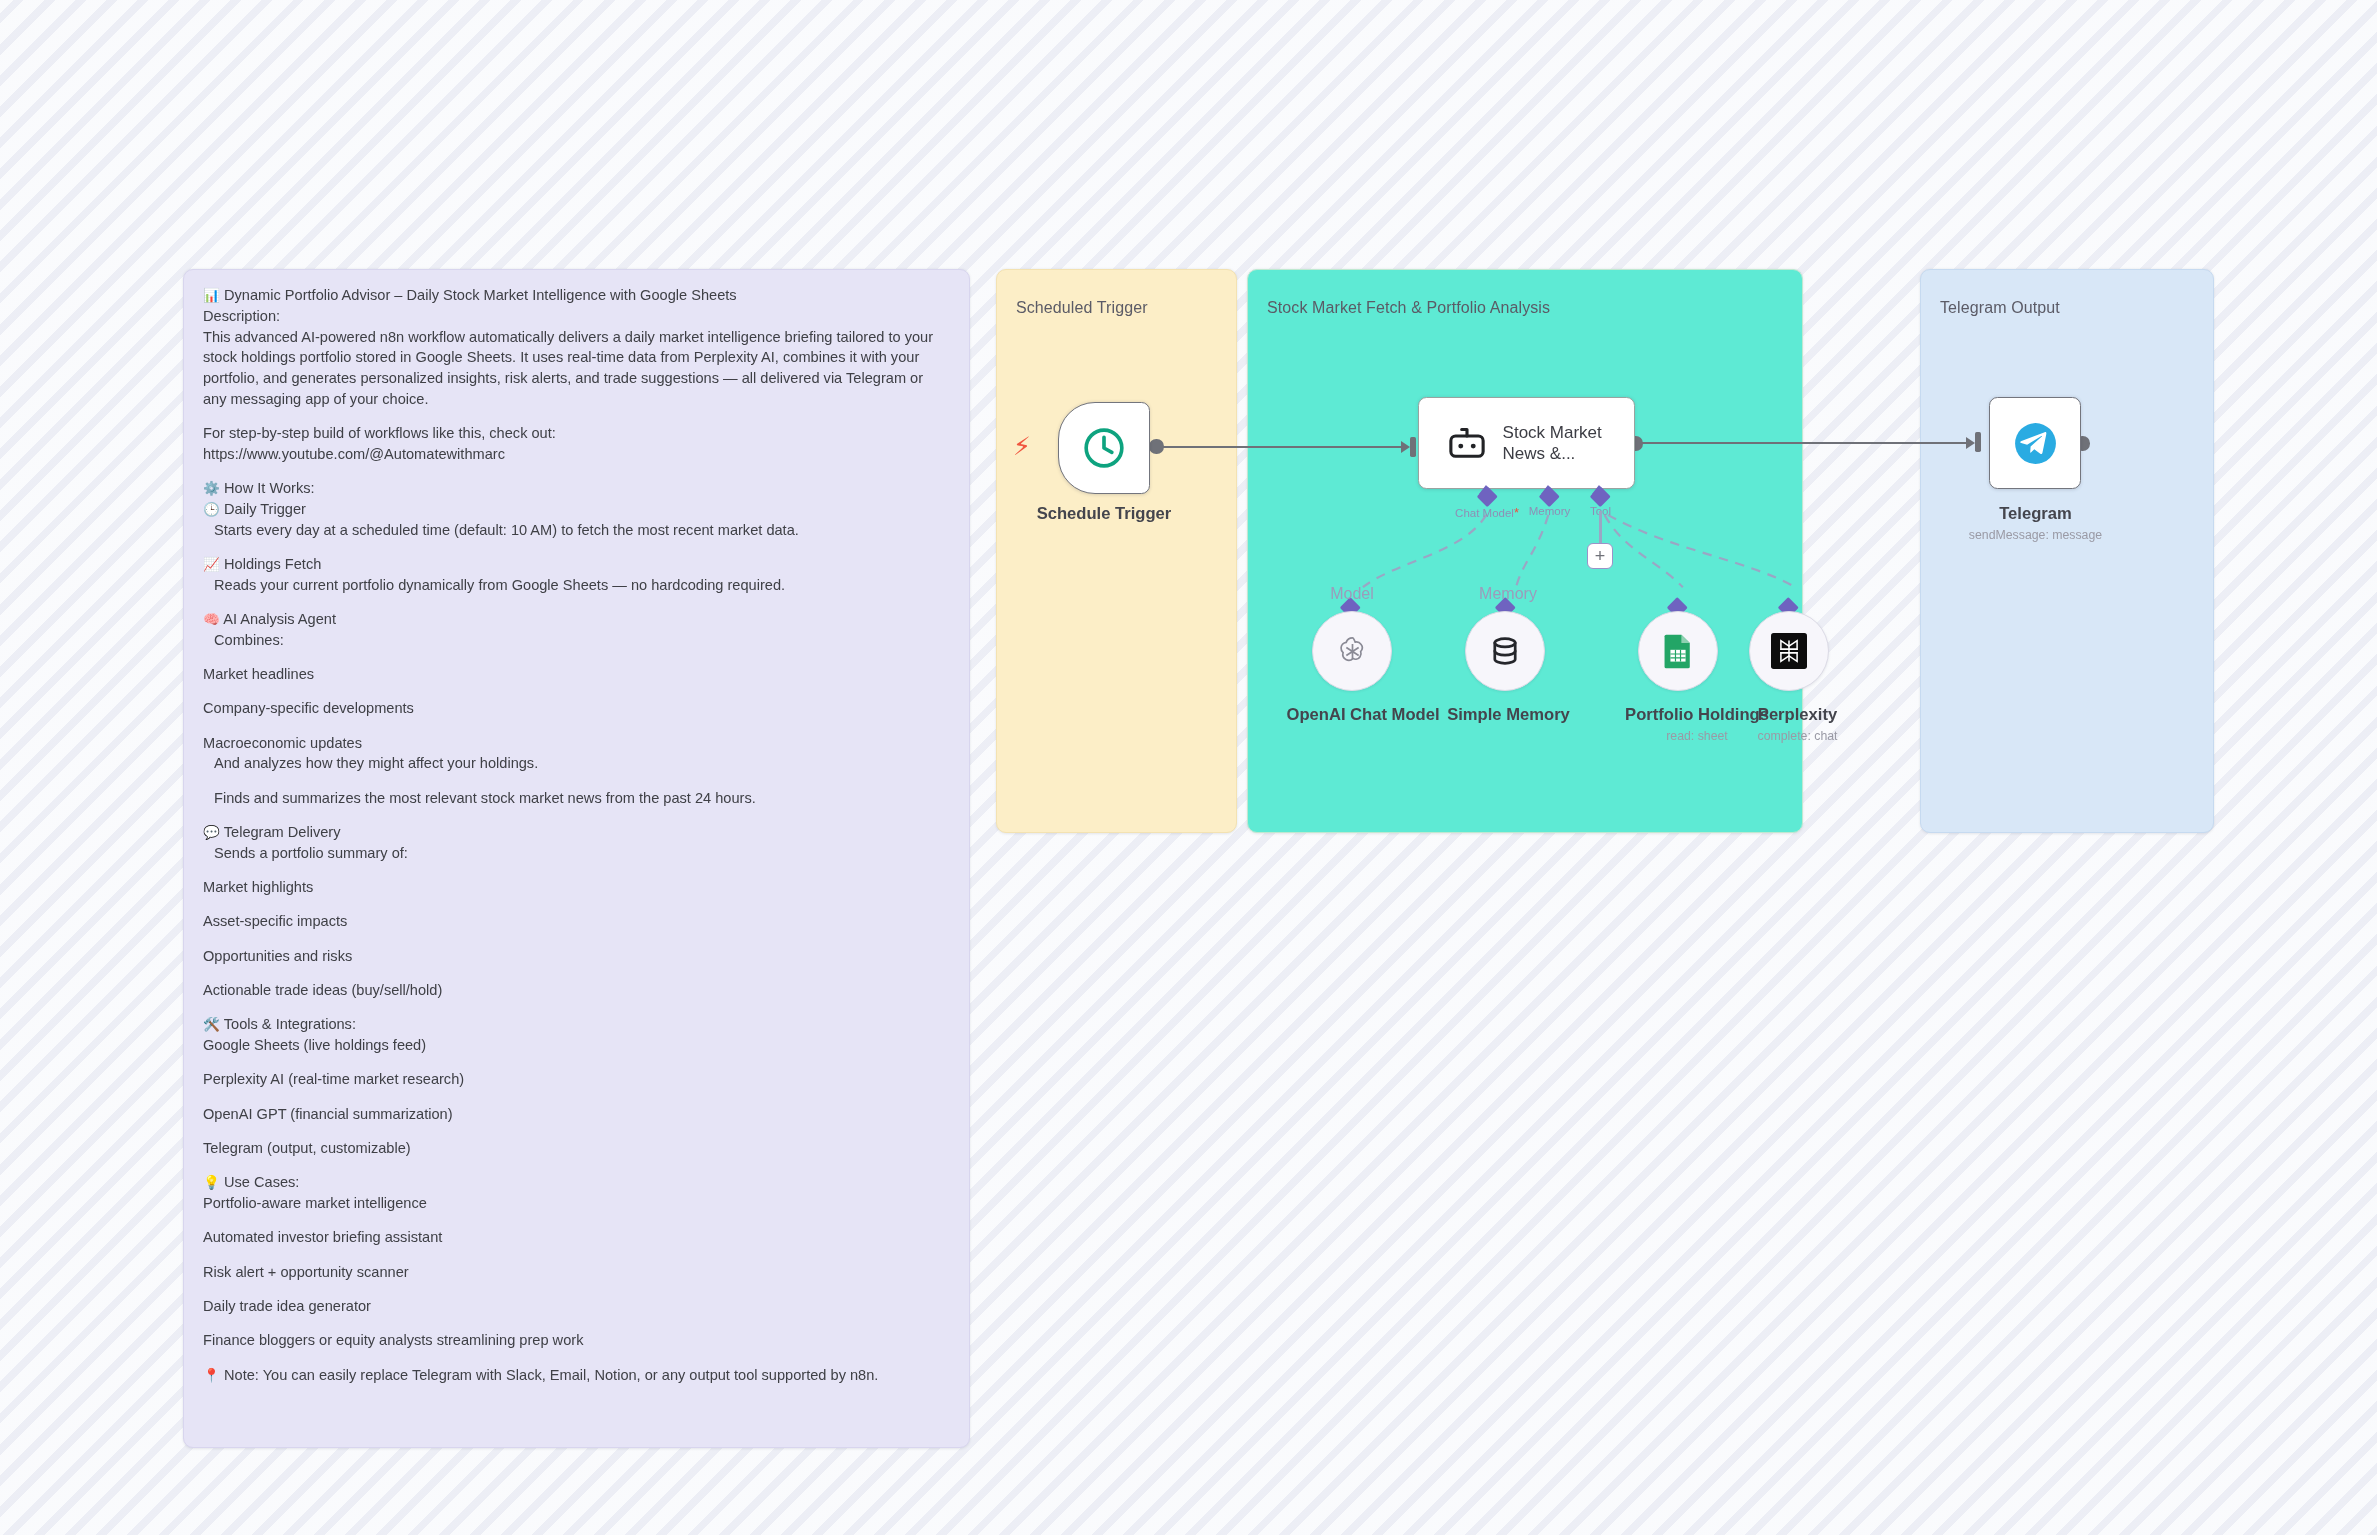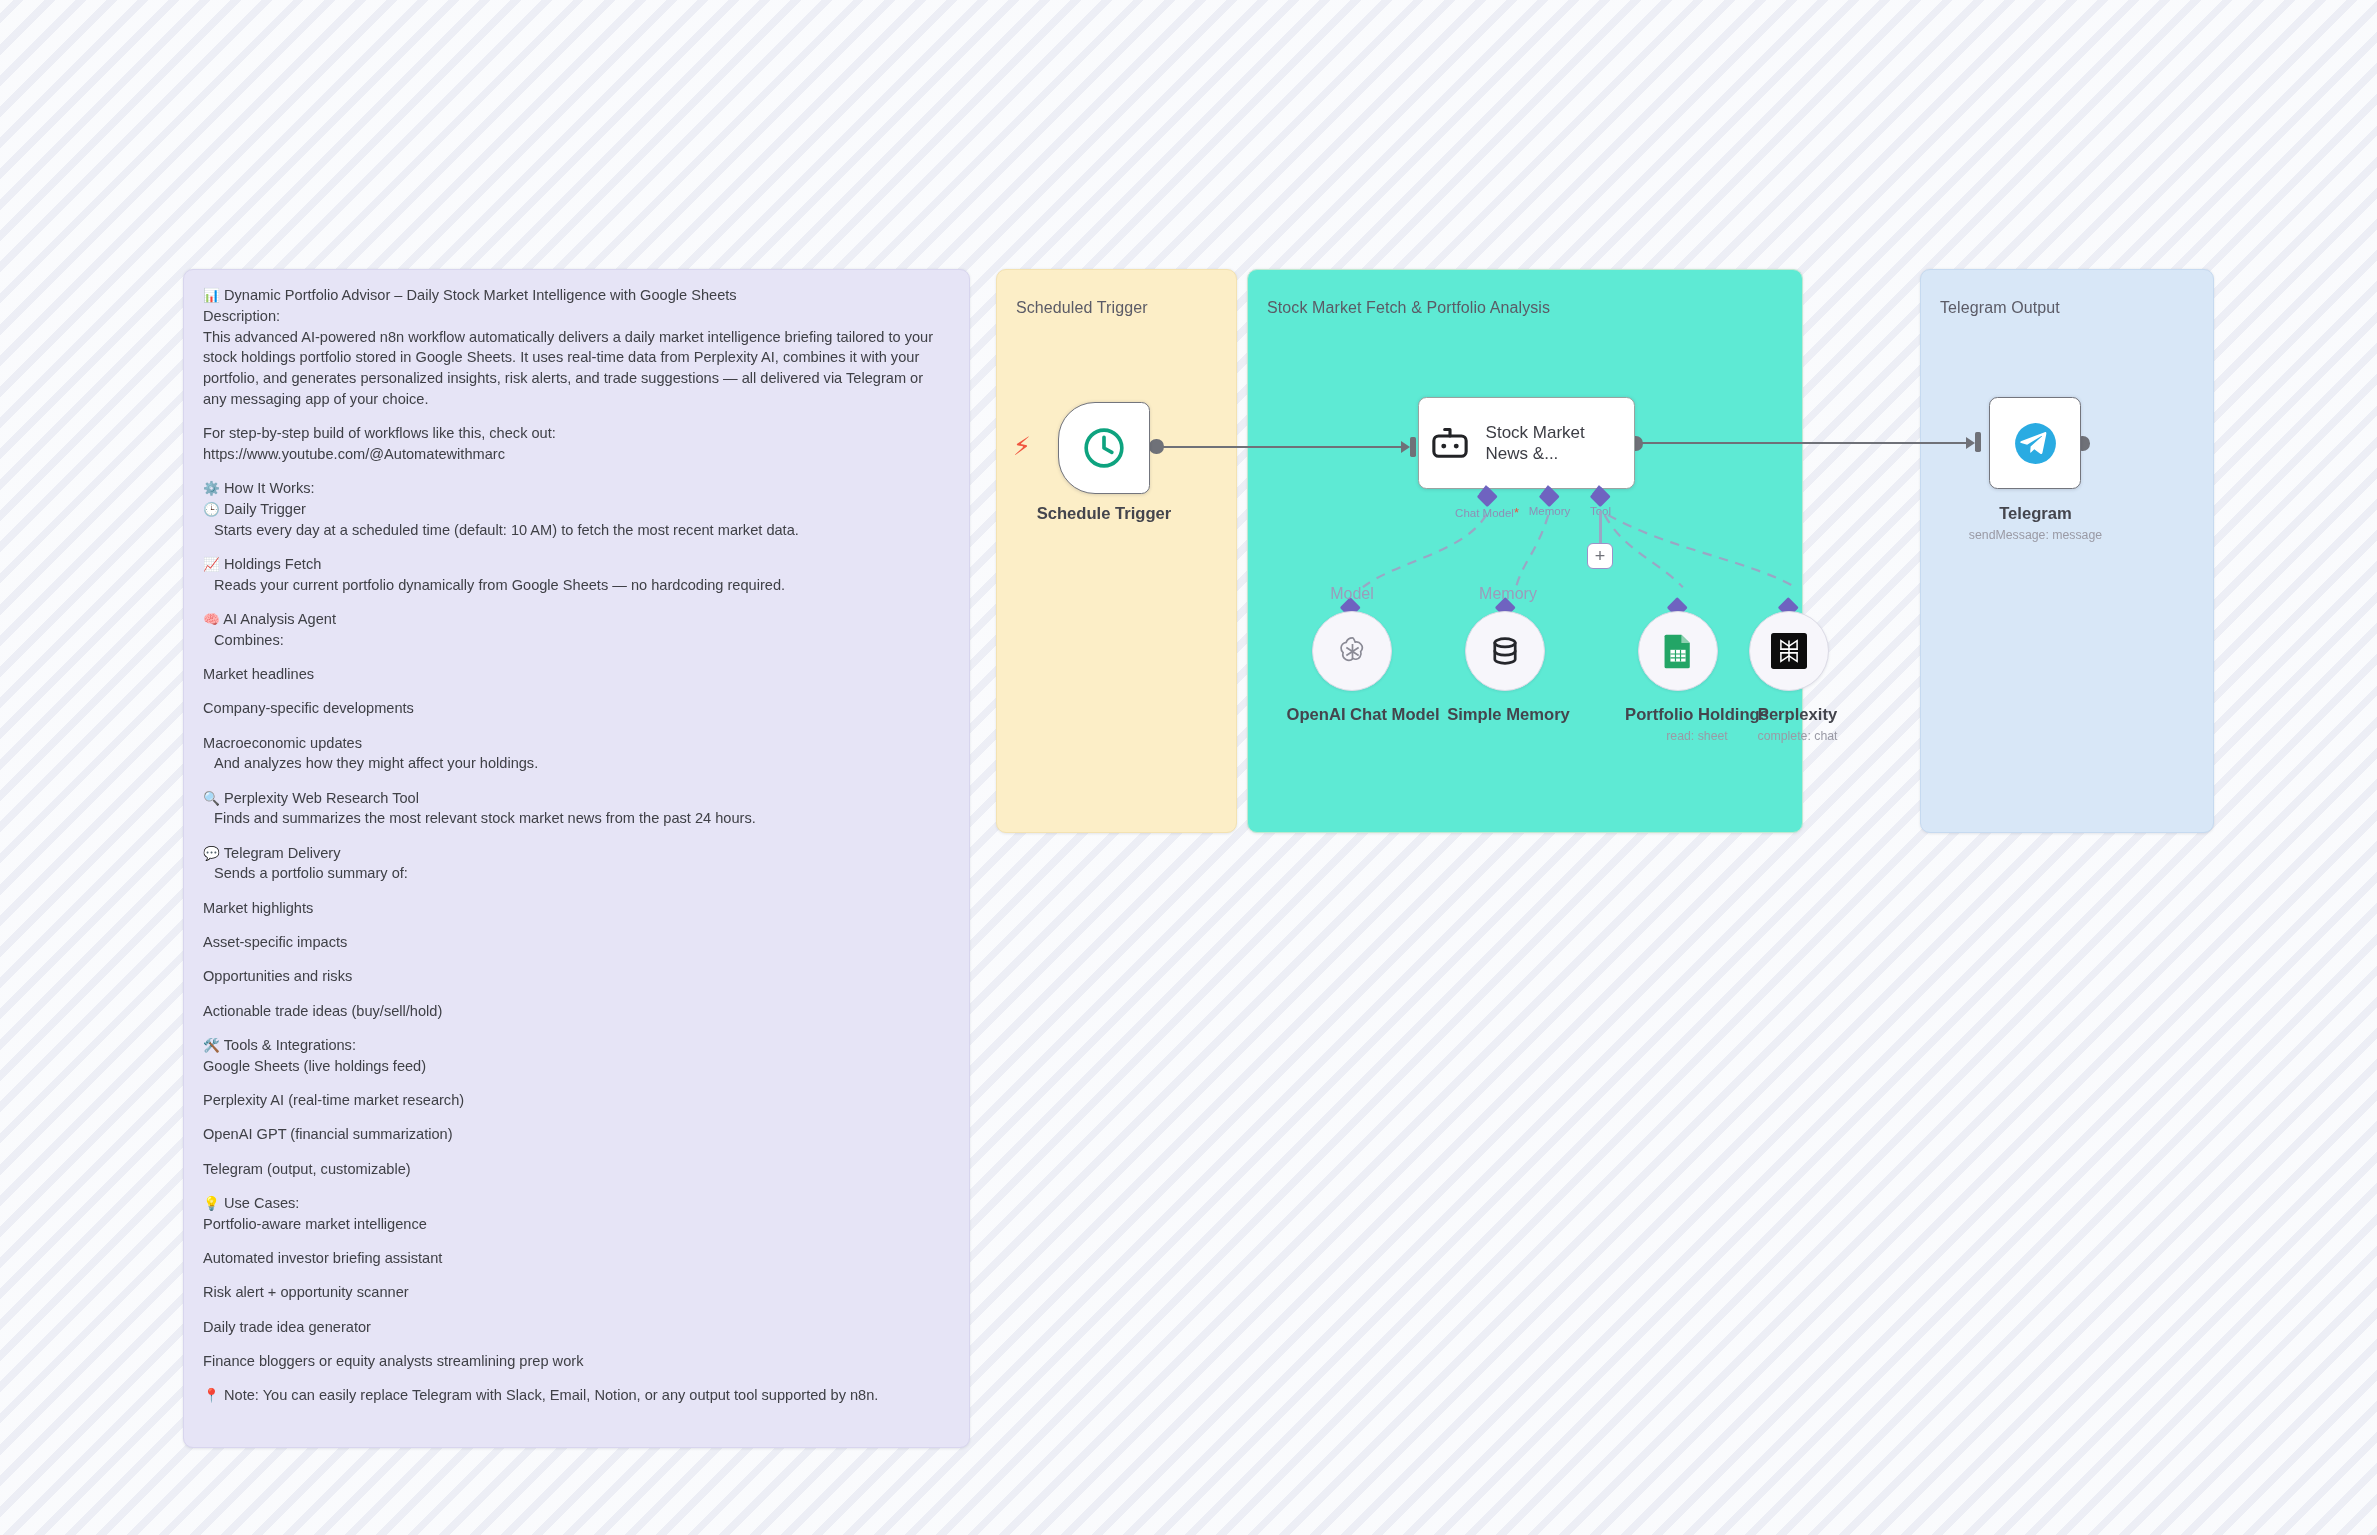--- a/index.html
+++ b/index.html
@@ -138,21 +138,21 @@
     left: 1418px;
     top: 397px;
     width: 217px;
     height: 92px;
     background: #ffffff;
     border: 1.3px solid #9aa3a0;
     border-radius: 8.5px;
     box-shadow: 0 0.9px 3.4px rgba(40, 45, 70, 0.14);
     display: flex;
     align-items: center;
-    padding-left: 9px;
+    padding-left: 26px;
     gap: 13.6px;
   }
   #agent-title {
     font-size: 17px;
     color: #3c3d44;
     line-height: 1.25;
     width: 111px;
   }
 
   
@@ -316,24 +316,20 @@
         <span class="emoji">🧠</span>
         <span>AI Analysis Agent</span>
       </p>
       <p class="indent">Combines:</p>
 
       <p>Market headlines</p>
       <p>Company-specific developments</p>
       <p class="tight">Macroeconomic updates</p>
       <p class="indent">And analyzes how they might affect your holdings.</p>
 
-      <p class="tight">
-        <span class="emoji">🔍</span>
-        <span>Perplexity Web Research Tool</span>
-      </p>
       <p class="indent">Finds and summarizes the most relevant stock market news from the past 24 hours.</p>
 
       <p class="tight">
         <span class="emoji">💬</span>
         <span>Telegram Delivery</span>
       </p>
       <p class="indent">Sends a portfolio summary of:</p>
 
       <p>Market highlights</p>
       <p>Asset-specific impacts</p>

